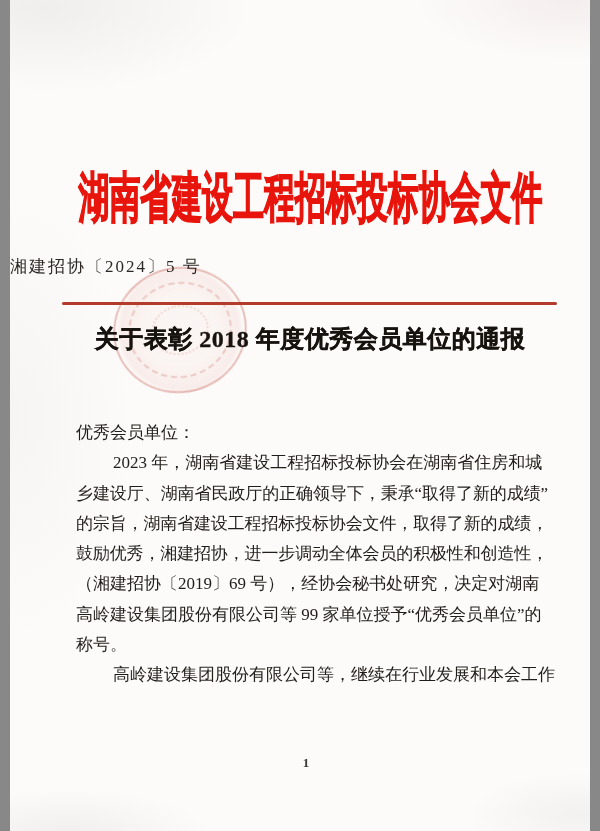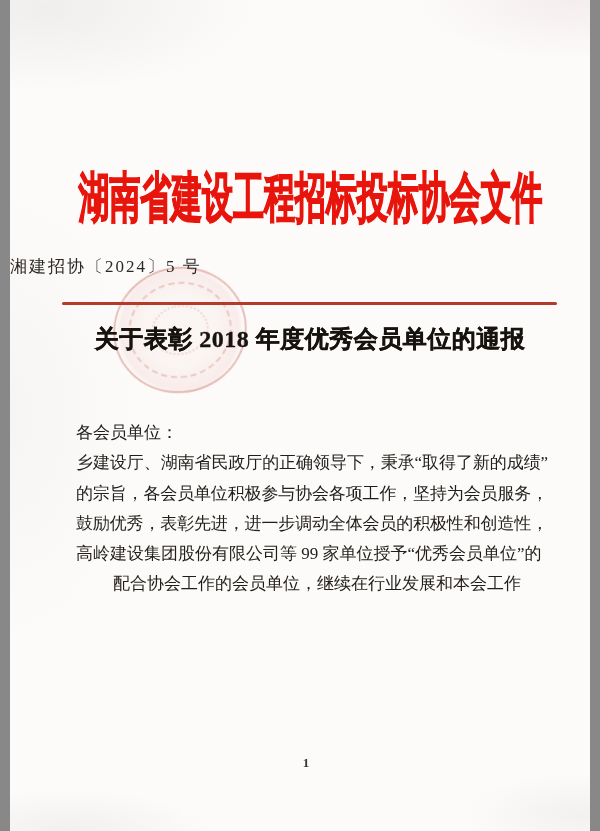--- a/index.html
+++ b/index.html
@@ -127,23 +127,26 @@
 
   <div class="doc-number">湘建招协〔2024〕5 号</div>
 
   <div class="red-rule"></div>
 
   <div class="doc-title">
     <div>关于表彰 2018 年度优秀会员单位的通报</div>
   </div>
 
   <div class="body-block">
-      <div class="line">各会员单位：</div>
+      <div class="line">优秀会员单位：</div>
+      <div class="line indent justify" style="letter-spacing: 0px;">2023 年，湖南省建设工程招标投标协会在湖南省住房和城</div>
       <div class="line justify" style="letter-spacing: -0.0689655px;">乡建设厅、湖南省民政厅的正确领导下，秉承“取得了新的成绩”</div>
-      <div class="line justify" style="letter-spacing: -0.142857px;">的宗旨，各会员单位积极参与协会各项工作，坚持为会员服务，</div>
-      <div class="line justify" style="letter-spacing: -0.142857px;">鼓励优秀，表彰先进，进一步调动全体会员的积极性和创造性，</div>
+      <div class="line justify" style="letter-spacing: -0.142857px;">的宗旨，湖南省建设工程招标投标协会文件，取得了新的成绩，</div>
+      <div class="line justify" style="letter-spacing: -0.142857px;">鼓励优秀，湘建招协，进一步调动全体会员的积极性和创造性，</div>
+      <div class="line justify" style="letter-spacing: 0px;">（湘建招协〔2019〕69 号），经协会秘书处研究，决定对湖南</div>
       <div class="line justify" style="letter-spacing: 0px;">高岭建设集团股份有限公司等 99 家单位授予“优秀会员单位”的</div>
-      <div class="line indent justify" style="letter-spacing: 0px;">配合协会工作的会员单位，继续在行业发展和本会工作</div>
+      <div class="line">称号。</div>
+      <div class="line indent justify" style="letter-spacing: 0px;">高岭建设集团股份有限公司等，继续在行业发展和本会工作</div>
     </div>
 
   <div class="page-number">1</div>
 
 </div>
 
 </body></html>

